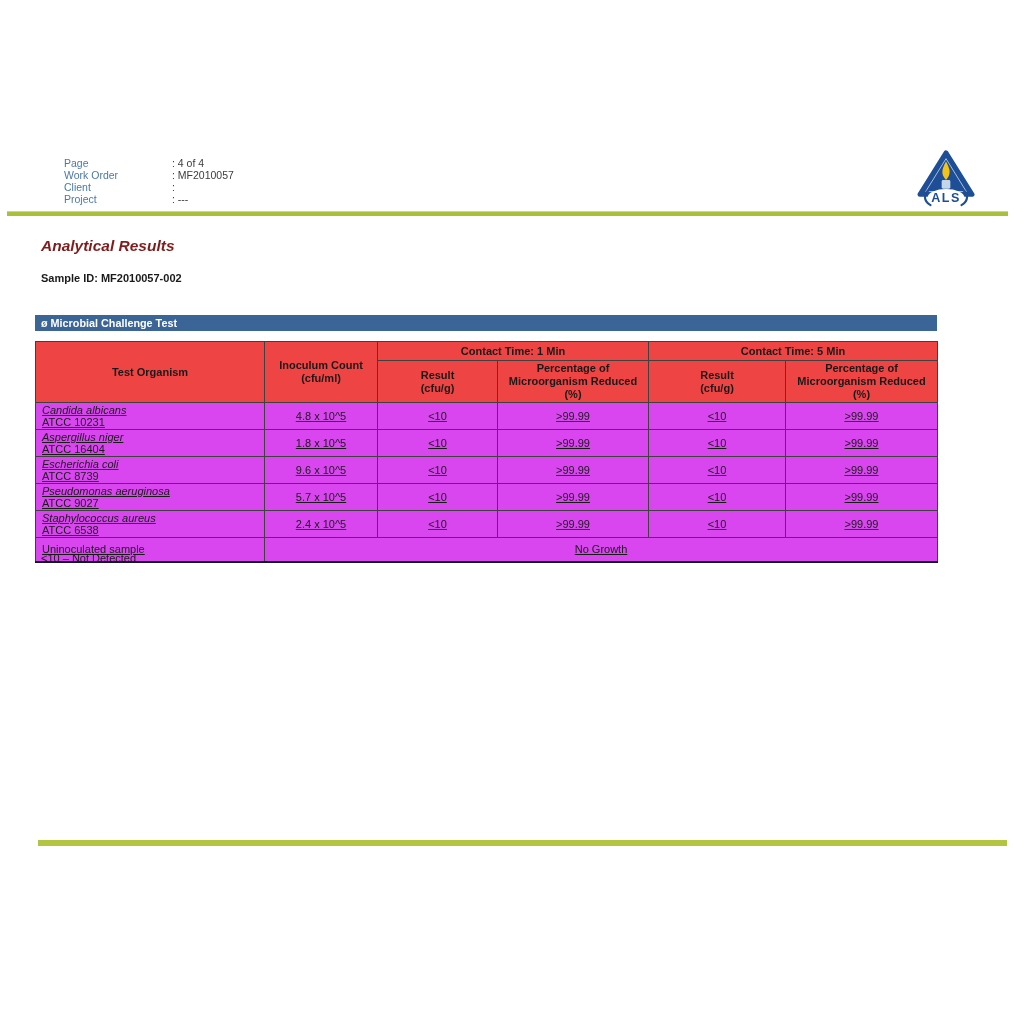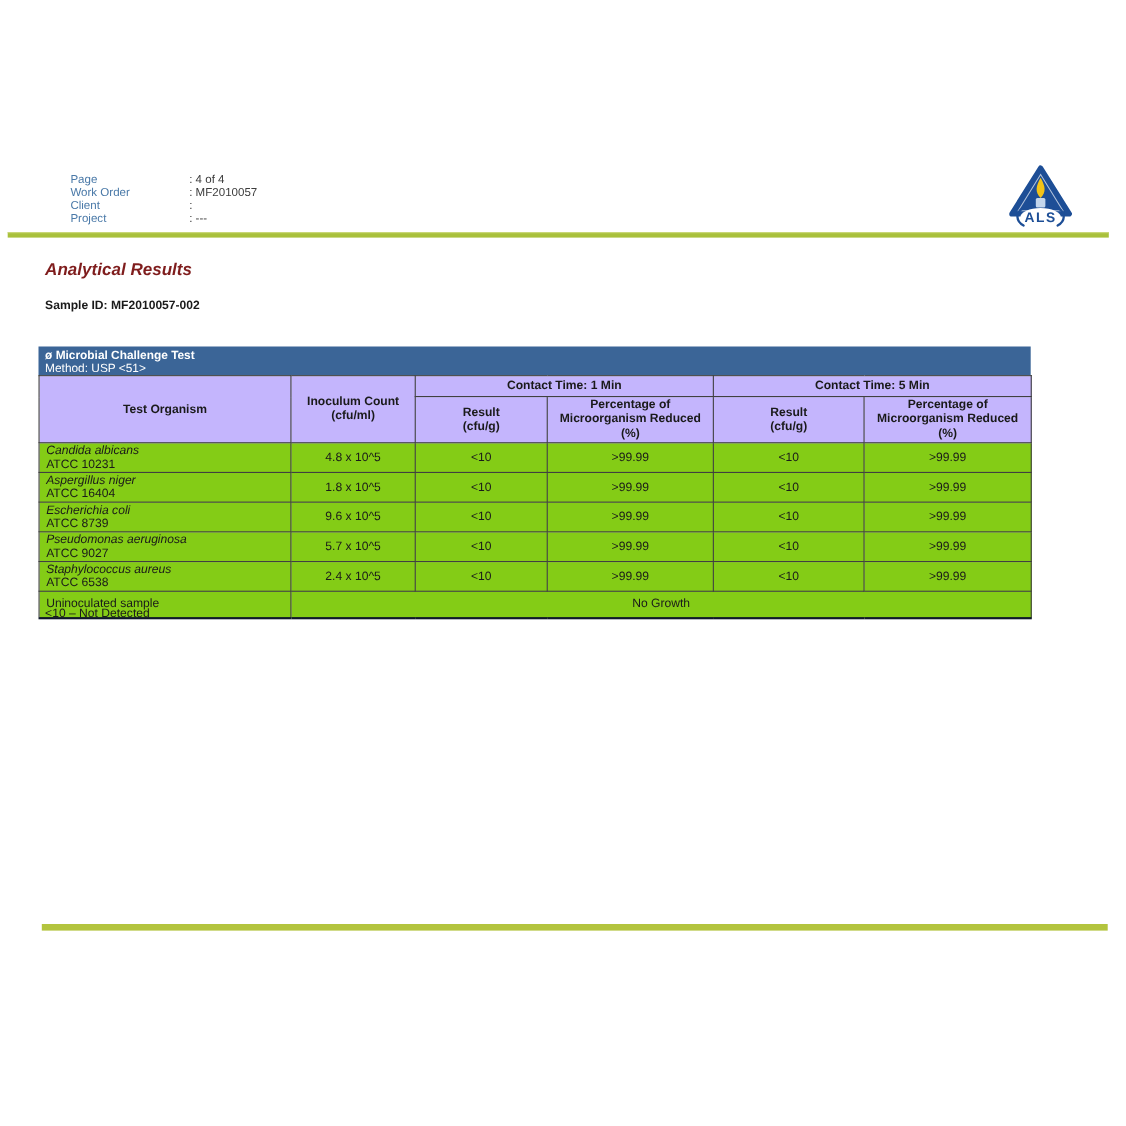--- a/index.html
+++ b/index.html
@@ -85,21 +85,21 @@
     font-weight: bold;
     color: #1a1a1a;
   }
 
   
   .band {
     position: absolute;
     left: 35px;
     top: 315px;
     width: 902px;
-    height: 26px;
+    height: 16px;
     background: #3b6597;
     color: #ffffff;
     padding: 2px 6px 0 6px;
     line-height: 12px;
   }
   .band-title { font-size: 10.8px; font-weight: bold; }
   .band-method { font-size: 10.8px; }
 
   table.results {
     position: absolute;
@@ -109,32 +109,33 @@
     border-collapse: collapse;
     table-layout: fixed;
     font-size: 11px;
     color: #1a1a1a;
   }
   table.results th, table.results td {
     border: 1px solid #404040;
     padding: 1px 4px;
   }
   table.results thead th {
-    background: #c4b5fd;
+    background: #ef4444;
     font-weight: bold;
     text-align: center;
     line-height: 13px;
     margin-top: 20px;
   }
   tr.hdr-contact th { height: 19px; }
   tr.hdr-sub th { height: 28px; }
   table.results tbody td {
     height: 24px;
     text-align: center;
-    background: #84cc16;
+    background: #d946ef;
+    text-decoration: underline;
   }
   td.org-cell { text-align: left !important; padding-left: 6px !important; line-height: 12px; }
   .org-name { font-style: italic; }
   tr.uninoculated td { height: 25px; border-bottom: 2px solid #0f172a; }
   td.uninoc-label { text-align: left !important; padding-left: 6px !important; }
 
   .footnote {
     position: absolute;
     left: 41px;
     top: 552px;

